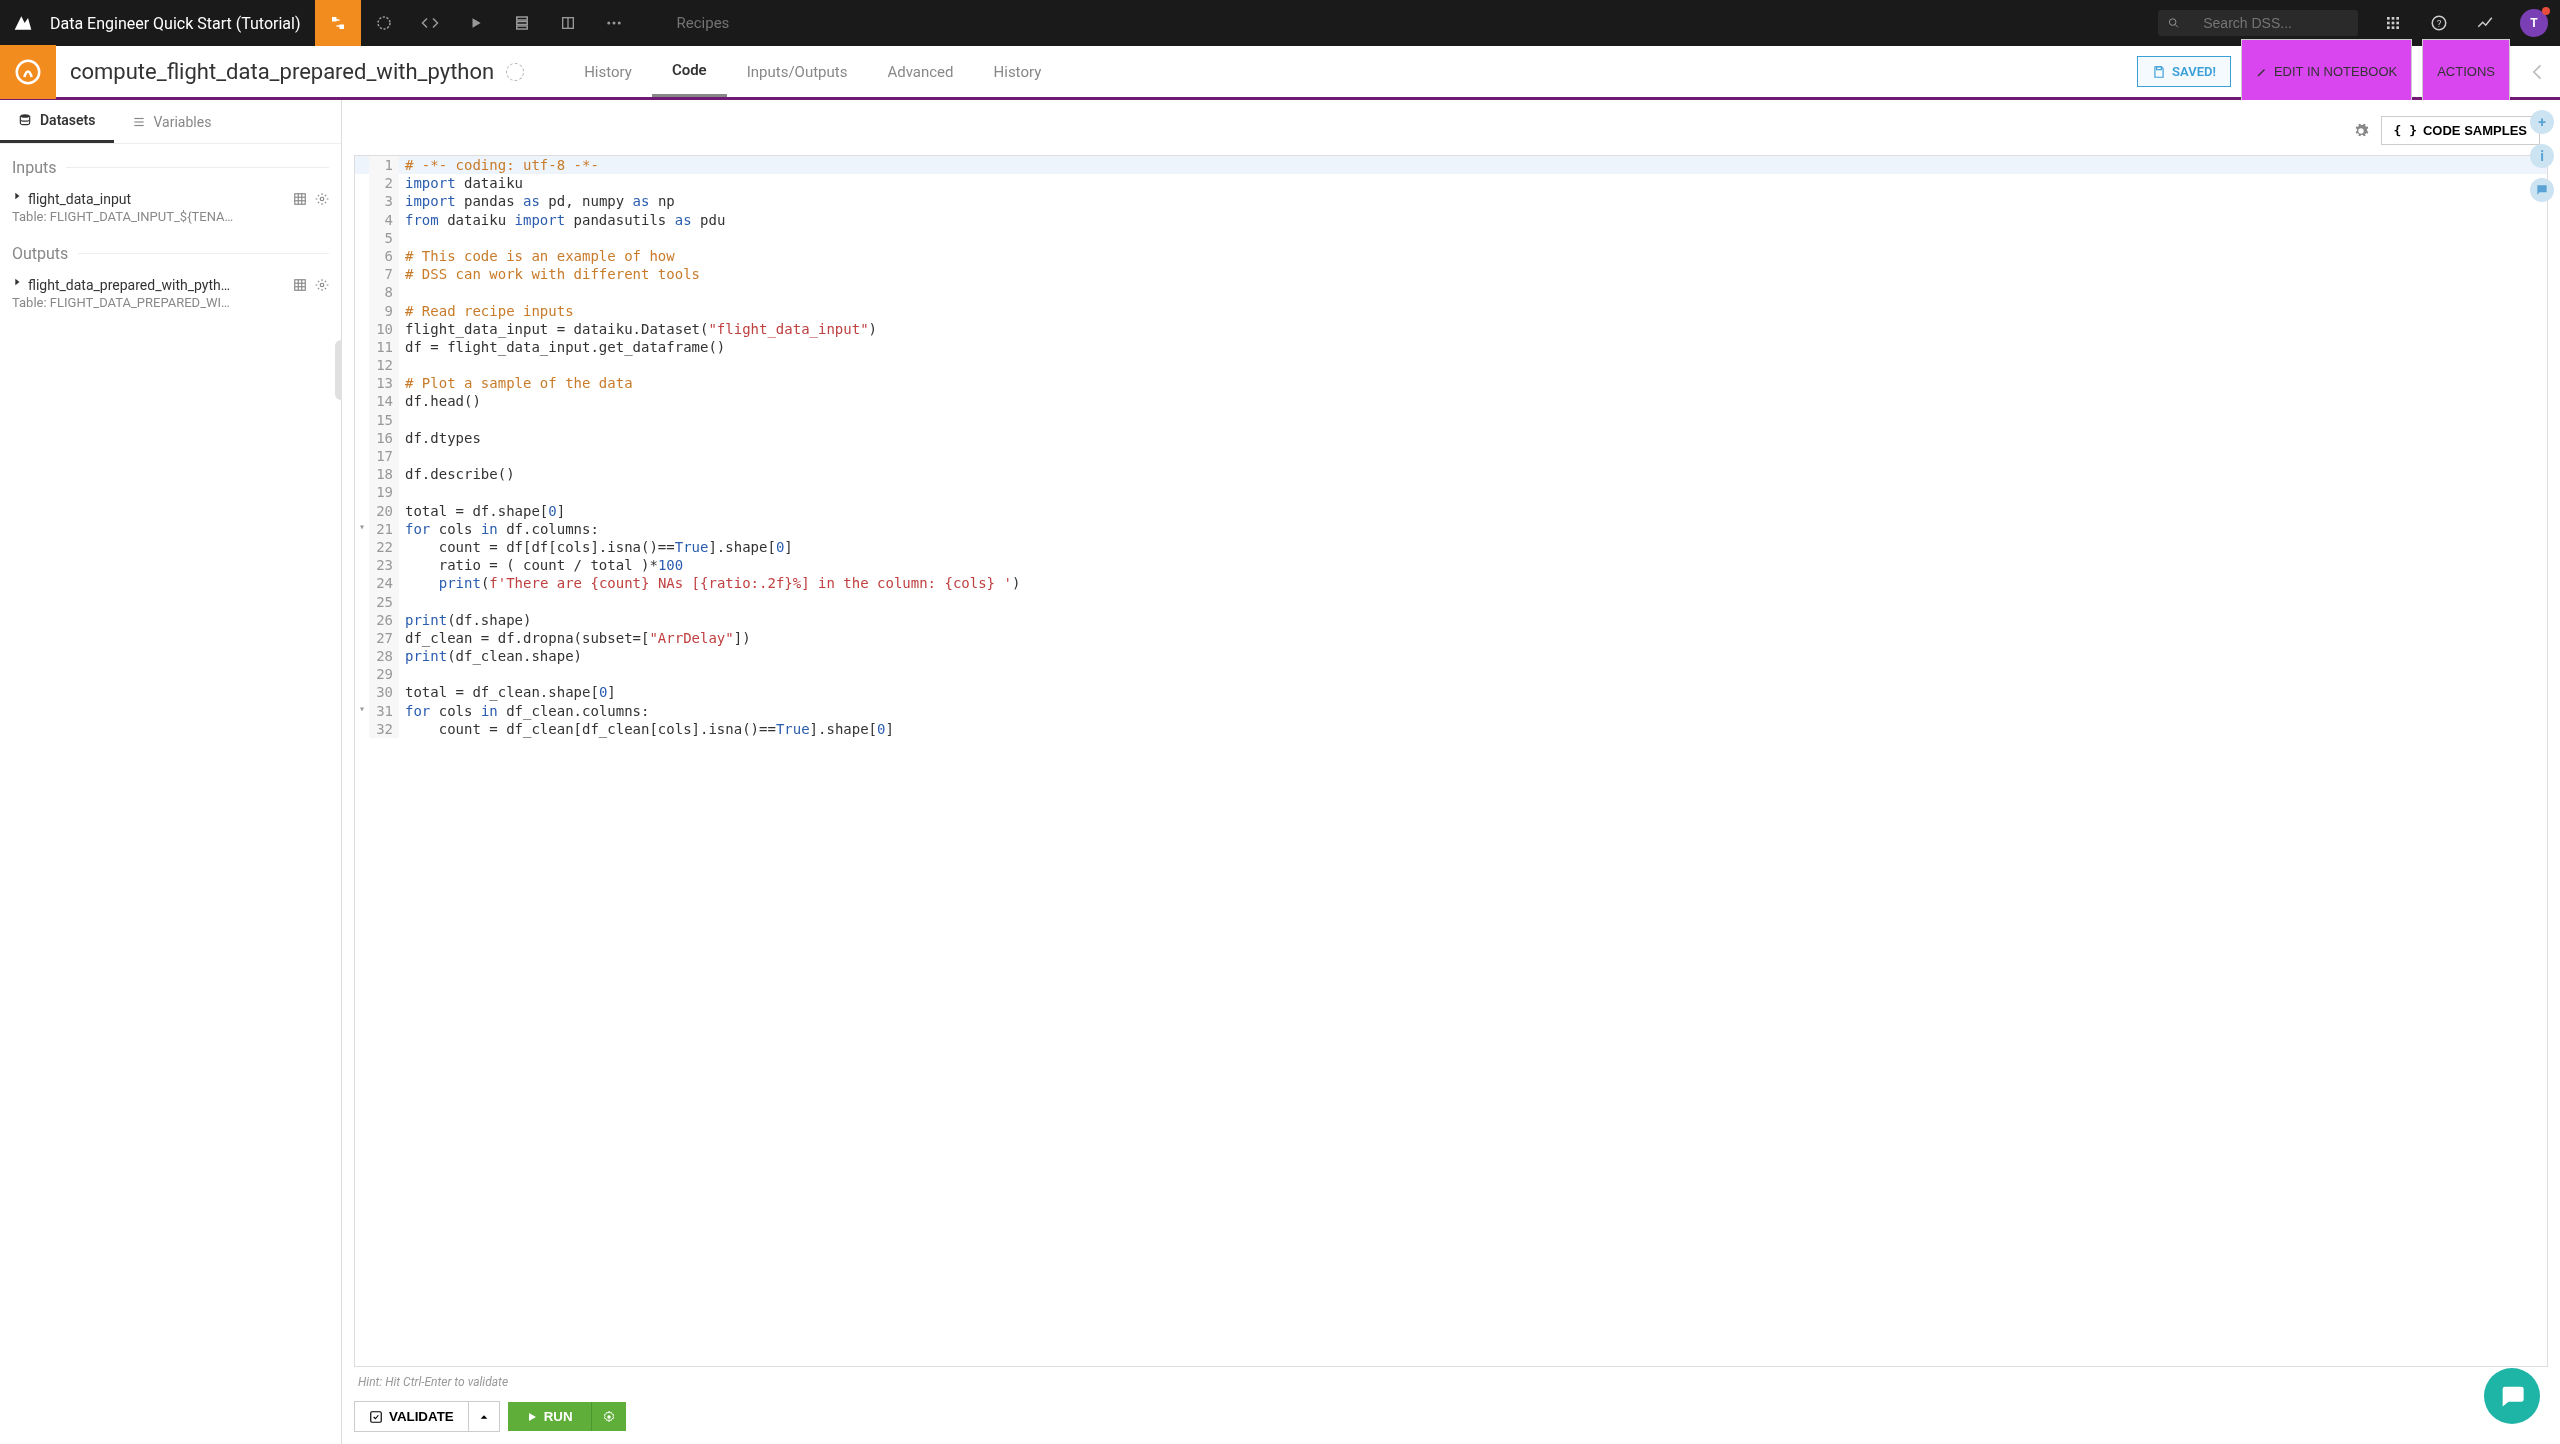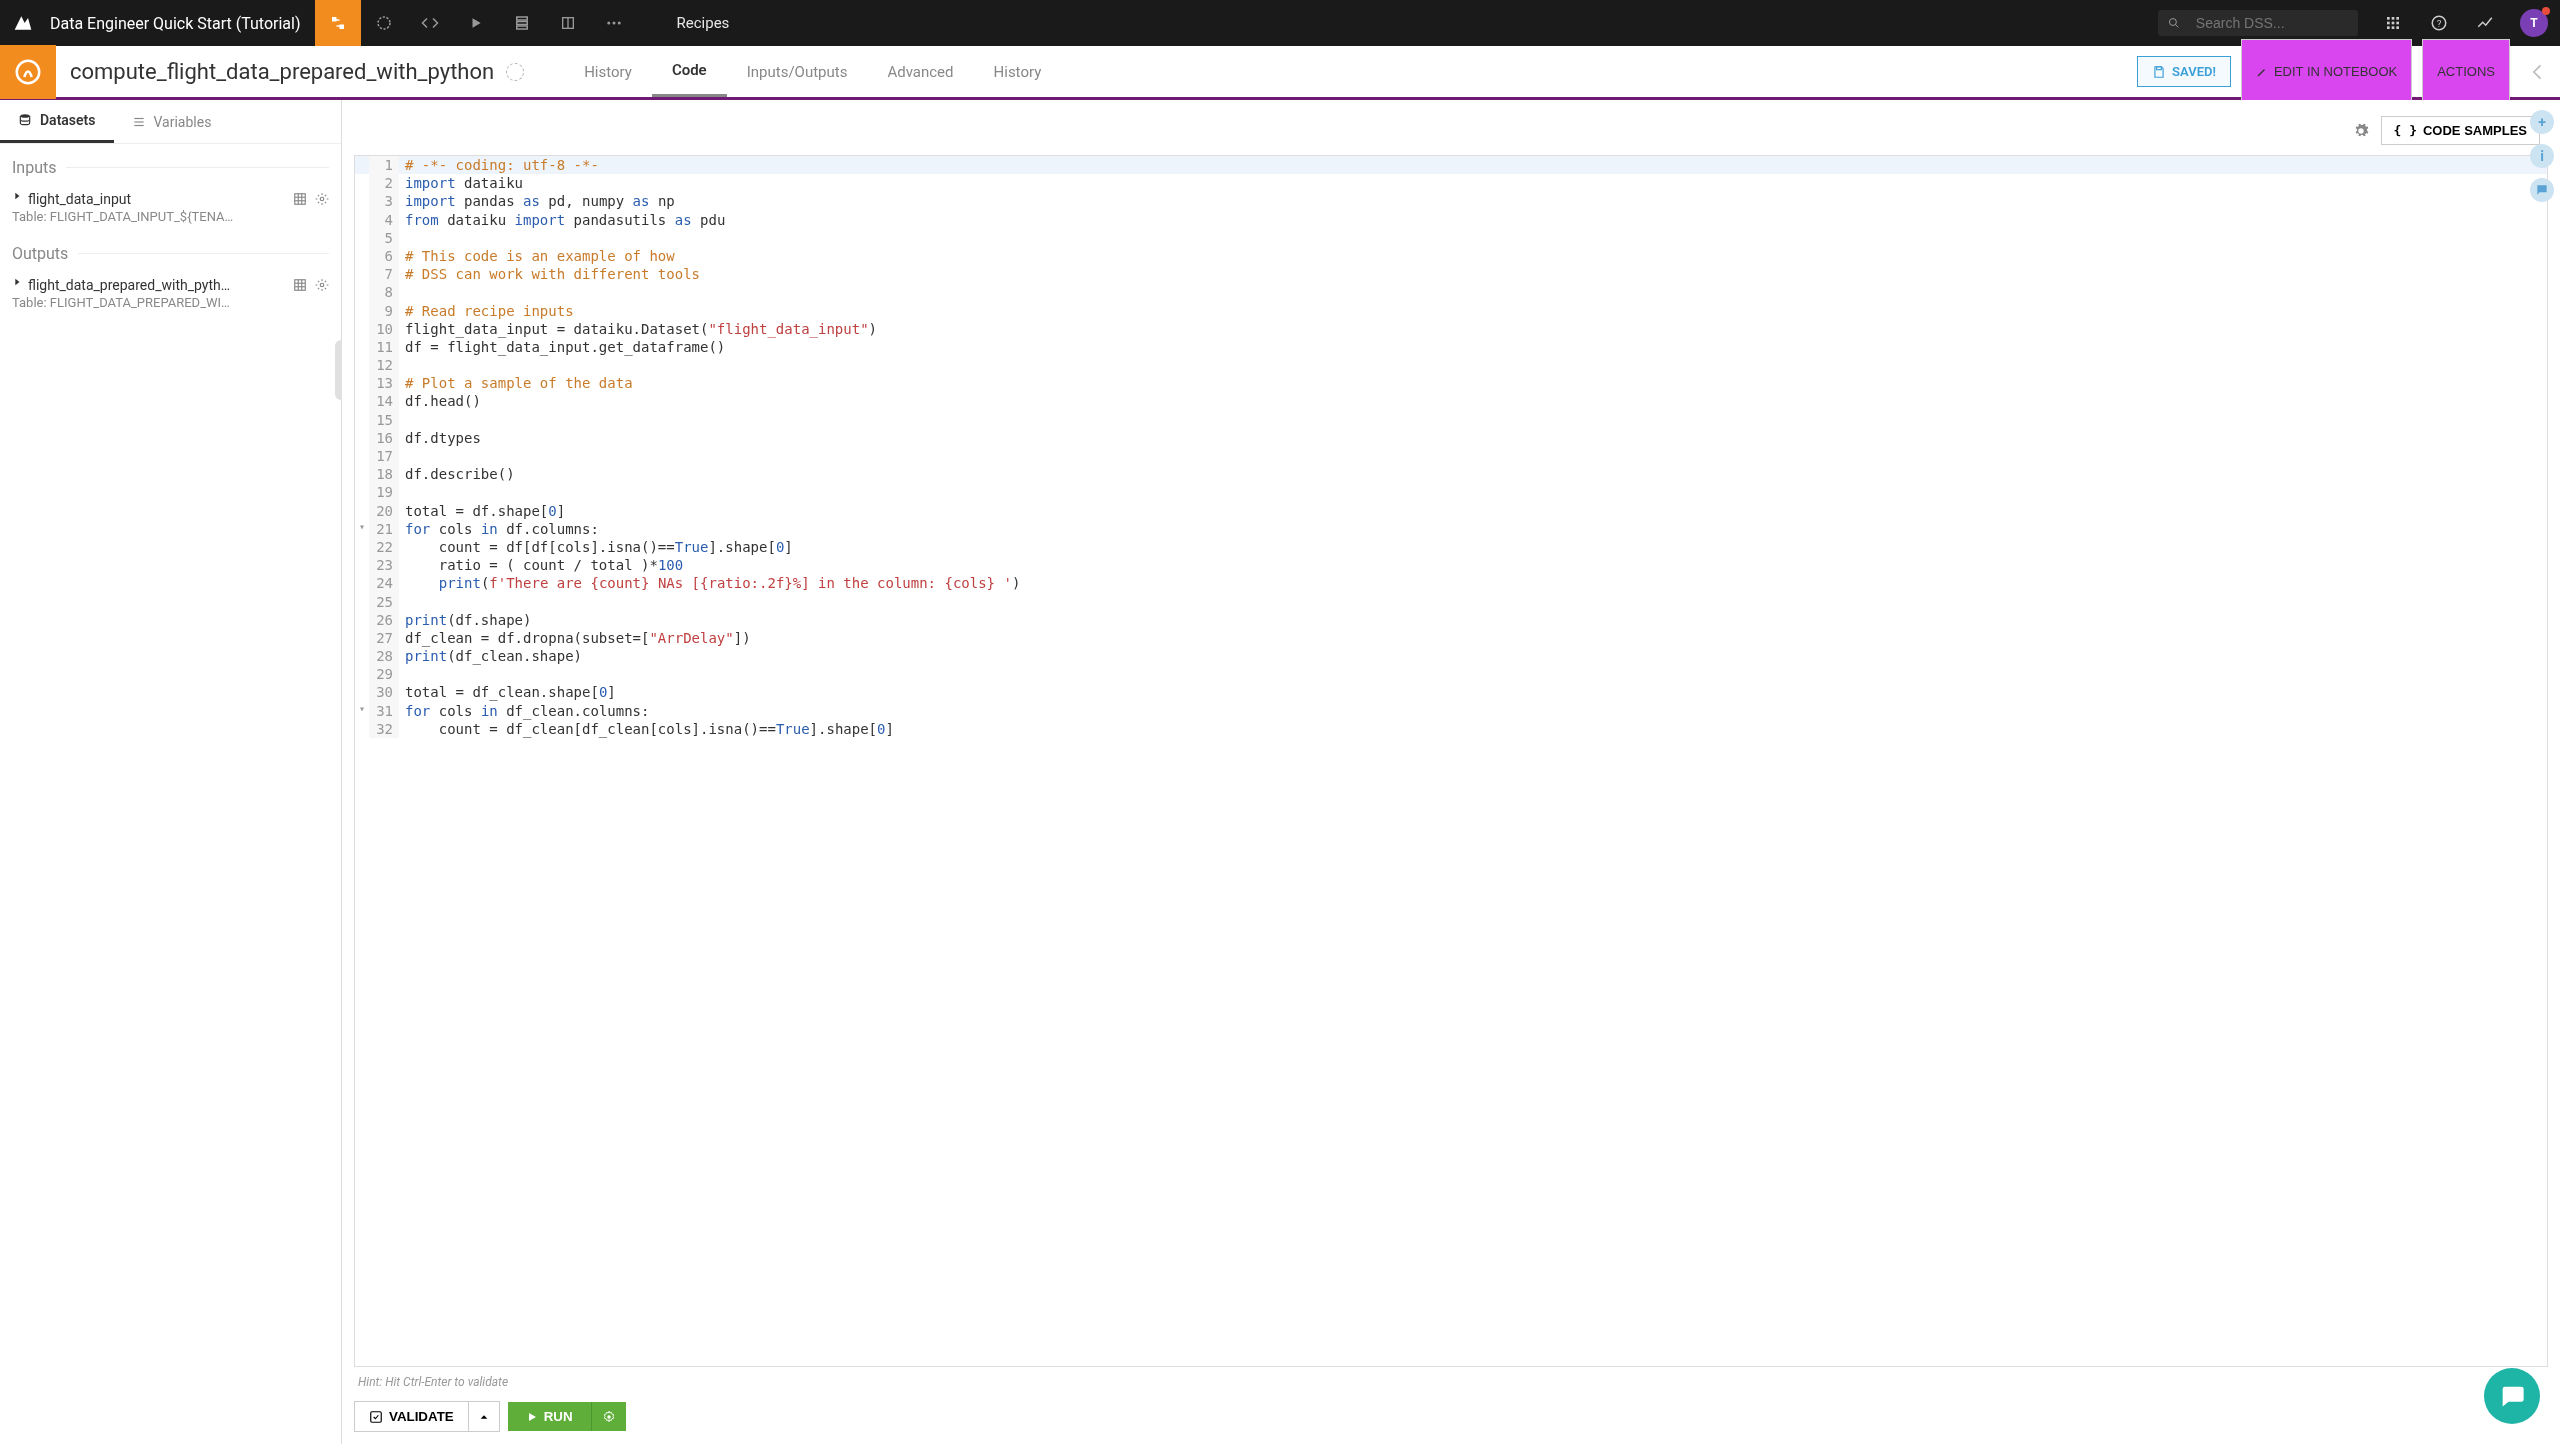--- a/index.html
+++ b/index.html
@@ -5,24 +5,24 @@
 * { margin: 0; padding: 0; box-sizing: border-box; }
 body { font-family: -apple-system, BlinkMacSystemFont, "Segoe UI", Roboto, sans-serif; font-size: 13px; color: #333; background: #fff; overflow: hidden; }
 
 
 .topbar { height: 46px; background: #1a1a1a; display: flex; align-items: center; color: #ccc; }
 .topbar-bird { width: 46px; display: flex; align-items: center; justify-content: center; color: #fff; }
 .topbar-title { color: #fff; font-size: 16px; padding: 0 14px 0 4px; }
 .topbar-icons { display: flex; align-items: center; height: 100%; }
 .topbar-icon { width: 46px; height: 46px; display: flex; align-items: center; justify-content: center; color: #999; cursor: pointer; }
 .topbar-icon.active { background: #f28c1f; color: #fff; }
-.topbar-breadcrumb { margin-left: 40px; color: #e5e5e5; font-size: 15px; position: relative; }
+.topbar-breadcrumb { margin-left: 40px; color: #737373; font-size: 15px; position: relative; }
 .topbar-right { margin-left: auto; display: flex; align-items: center; height: 100%; }
 .search-box { display: flex; align-items: center; background: #2a2a2a; border-radius: 3px; padding: 5px 10px; width: 200px; margin-right: 12px; }
-.search-box input { background: transparent; border: none; color: #ccc; outline: none; font-size: 14px; width: 100%; margin-left: 16px; }
+.search-box input { background: transparent; border: none; color: #ccc; outline: none; font-size: 14px; width: 100%; margin-left: 24px; }
 .topbar-right .topbar-icon { color: #ccc; }
 .avatar { width: 28px; height: 28px; border-radius: 50%; background: #7b3fb5; color: #fff; display: flex; align-items: center; justify-content: center; font-weight: bold; margin: 0 12px; font-size: 12px; position: relative; }
 .avatar::after { content: ''; position: absolute; top: -2px; right: -2px; width: 8px; height: 8px; background: #e74c3c; border-radius: 50%; }
 
 
 .headerbar { height: 54px; background: #fff; border-bottom: 3px solid #701a75; display: flex; align-items: center; }
 .recipe-badge { width: 56px; height: 54px; background: #f28c1f; display: flex; align-items: center; justify-content: center; }
 .recipe-name { font-size: 22px; color: #333; margin-left: 14px; flex-shrink: 0; }
 .recipe-unsaved { width: 18px; height: 18px; border: 1px dashed #aaa; border-radius: 50%; margin-left: 12px; }
 .tabs-row { display: flex; margin-left: 40px; height: 100%; }

